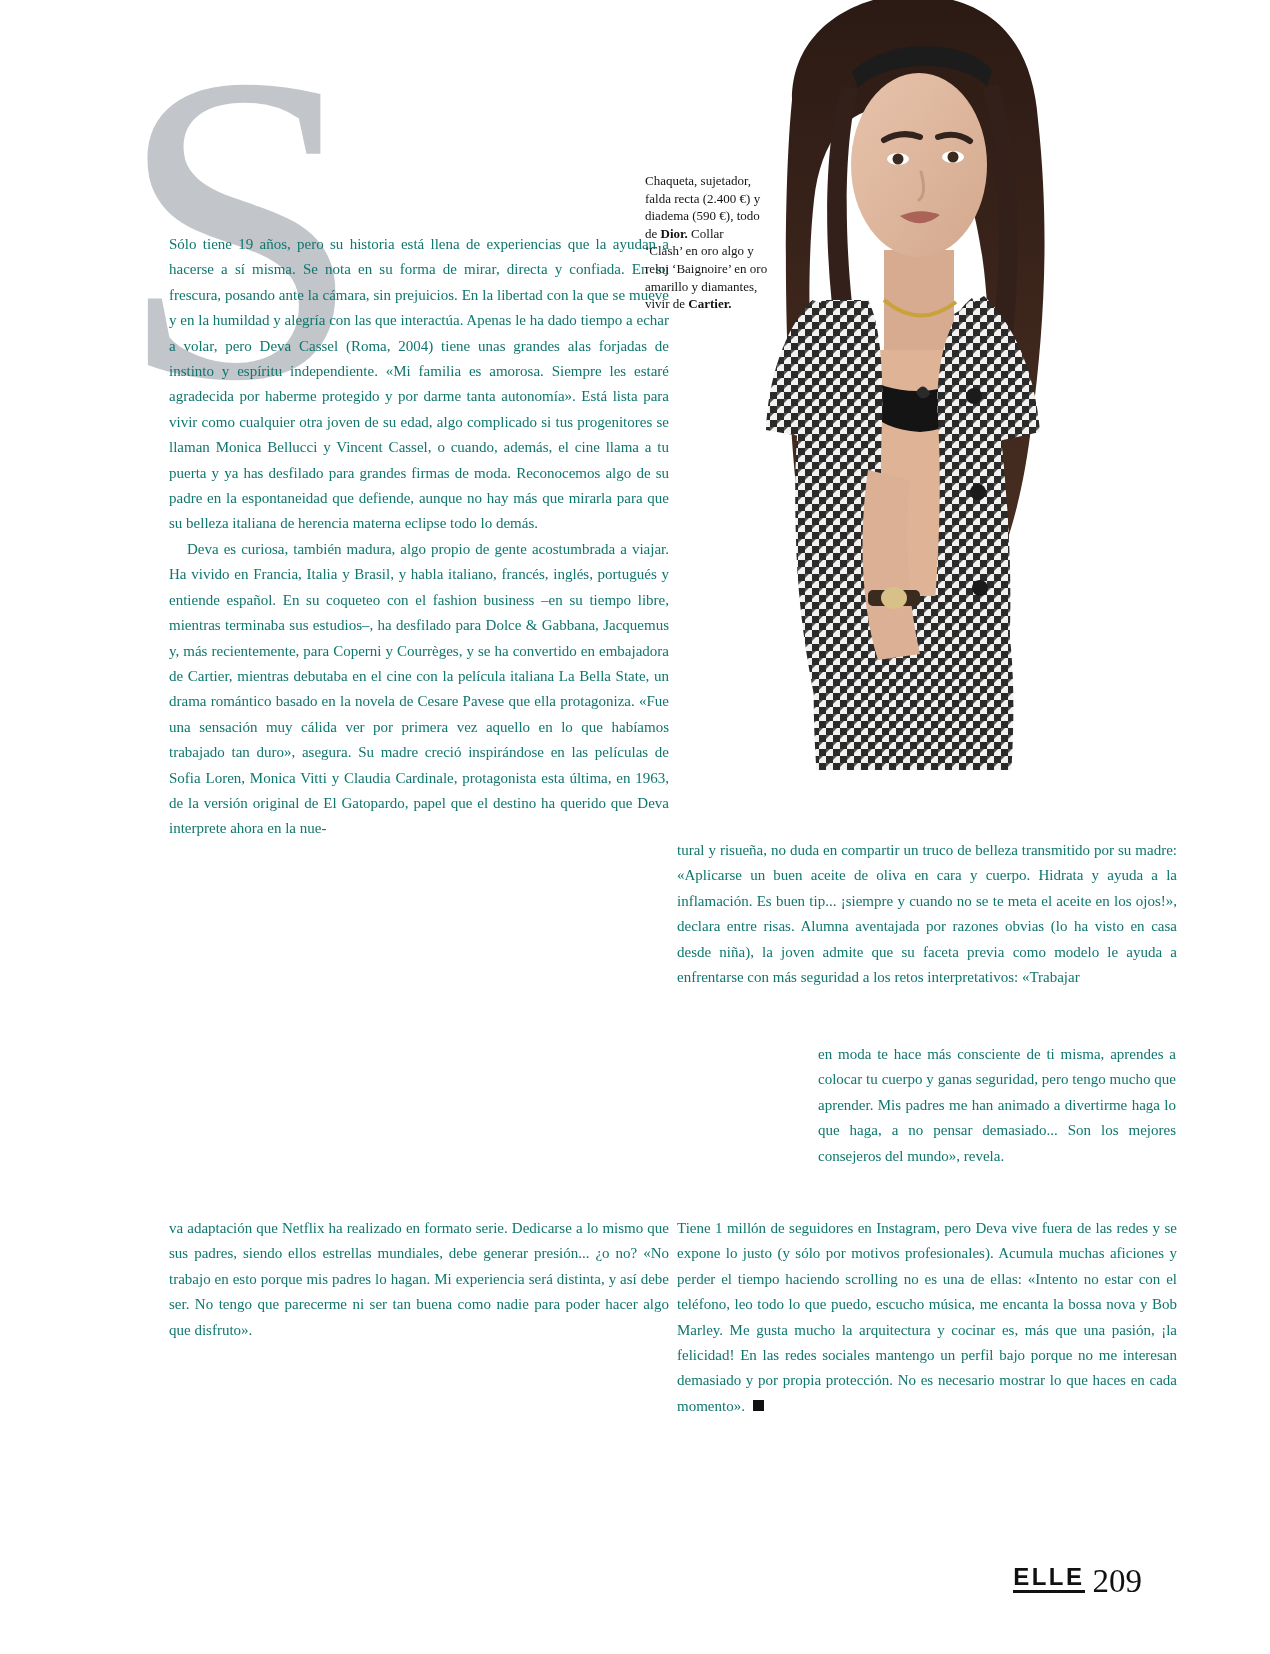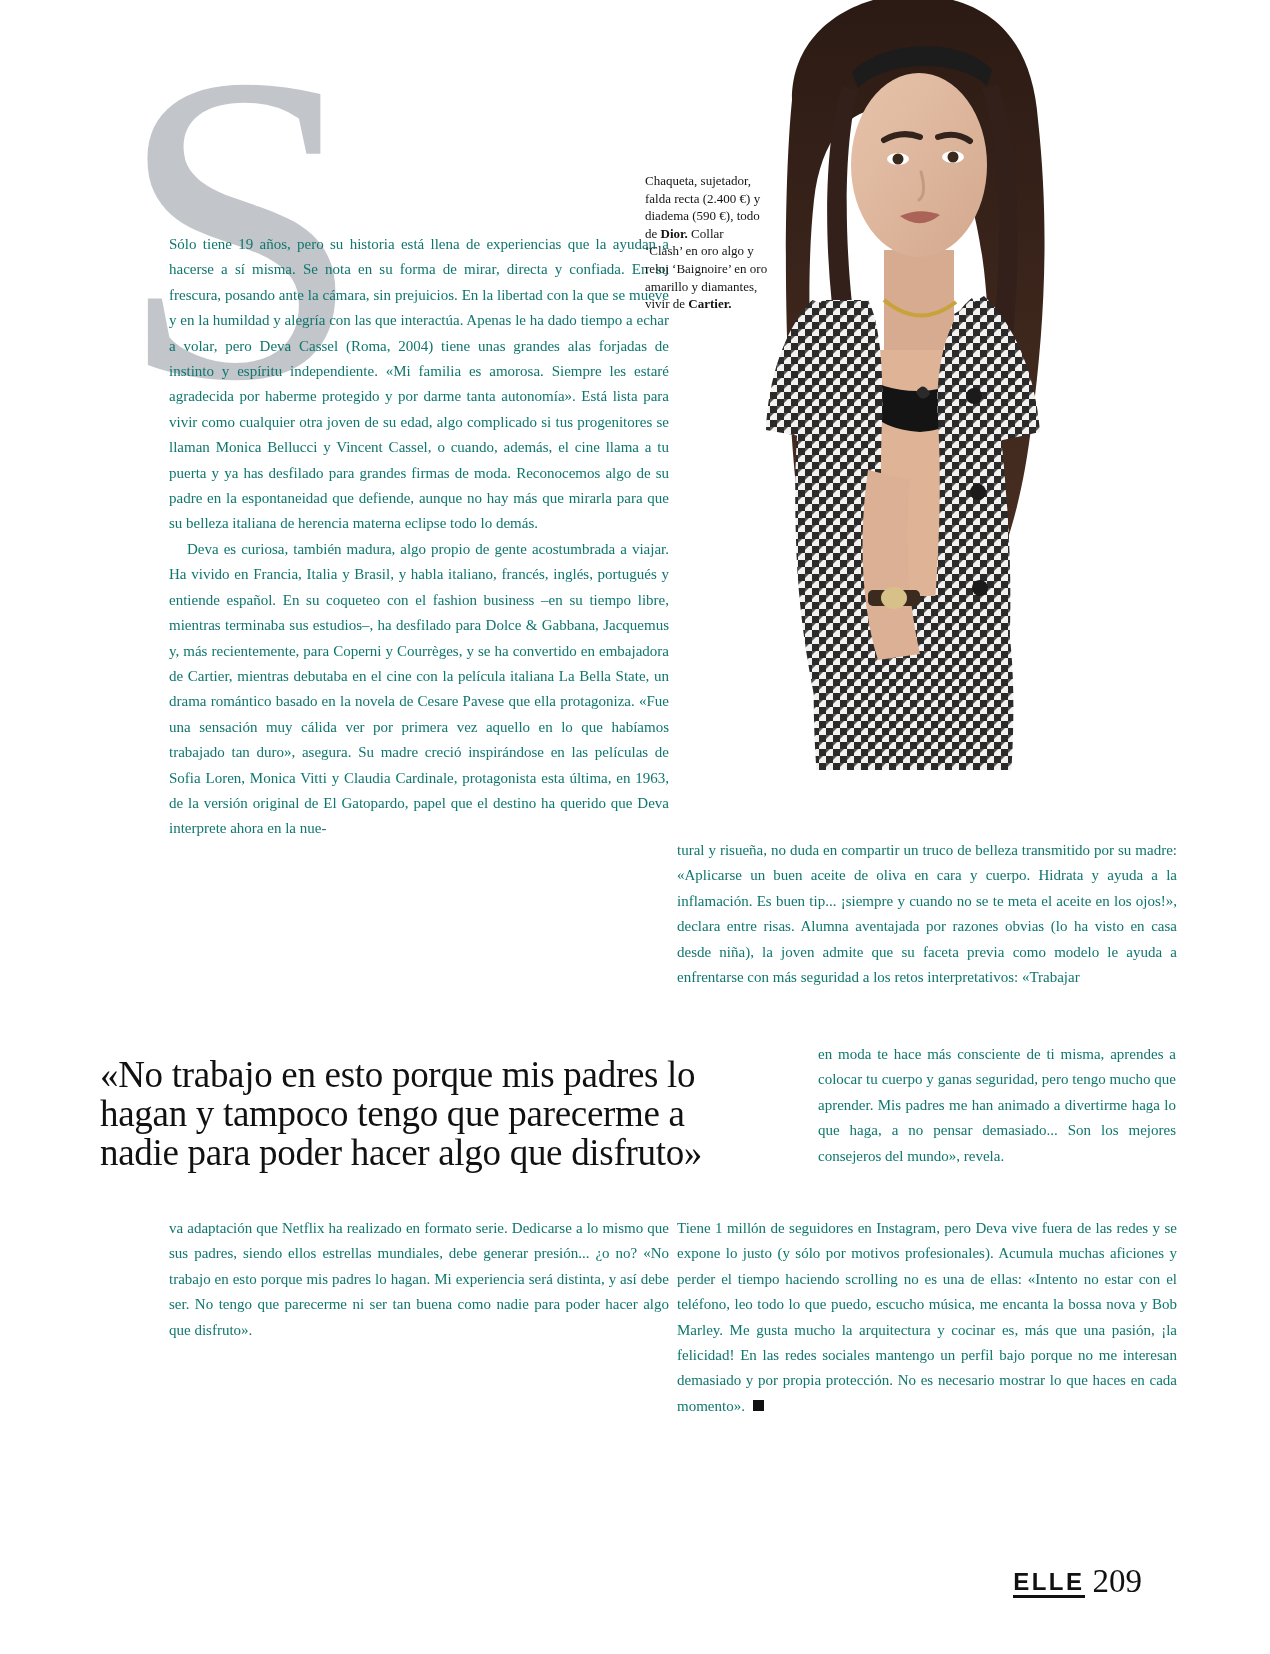--- a/index.html
+++ b/index.html
@@ -122,21 +122,21 @@
   }
   .caption b { font-weight: 700; }
 
   
   .footer {
     position: absolute;
     right: 128px;
     bottom: 56px;
     z-index: 5;
     display: flex;
-    align-items: flex-end;
+    align-items: flex-start;
     gap: 8px;
   }
   .elle-logo {
     font-family: "Liberation Sans", sans-serif;
     font-weight: 700;
     font-size: 24px;
     letter-spacing: 2.5px;
     color: #111;
     border-bottom: 3px solid #111;
     padding-bottom: 1px;
@@ -256,21 +256,20 @@
   </div>
 
   <div class="col" id="col-right-mid">
     <p>tural y risueña, no duda en compartir un truco de belleza transmitido por su madre: «Aplicarse un buen aceite de oliva en cara y cuerpo. Hidrata y ayuda a la inflamación. Es buen tip... ¡siempre y cuando no se te meta el aceite en los ojos!», declara entre risas. Alumna aventajada por razones obvias (lo ha visto en casa desde niña), la joven admite que su faceta previa como modelo le ayuda a enfrentarse con más seguridad a los retos interpretativos: «Trabajar</p>
   </div>
 
   <div class="col" id="col-right-narrow">
     <p>en moda te hace más consciente de ti misma, aprendes a colocar tu cuerpo y ganas seguridad, pero tengo mucho que aprender. Mis padres me han animado a divertirme haga lo que haga, a no pensar demasiado... Son los mejores consejeros del mundo», revela.</p>
   </div>
 
-  <div class="pullquote">«No trabajo en esto porque mis padres lo hagan y tampoco tengo que parecerme a nadie para poder hacer algo que disfruto»</div>
 
   <div class="col" id="col-left-bottom">
     <p>va adaptación que Netflix ha realizado en formato serie. Dedicarse a lo mismo que sus padres, siendo ellos estrellas mundiales, debe generar presión... ¿o no? «No trabajo en esto porque mis padres lo hagan. Mi experiencia será distinta, y así debe ser. No tengo que parecerme ni ser tan buena como nadie para poder hacer algo que disfruto».</p>
   </div>
 
   <div class="col" id="col-right-bottom">
     <p><span>Tiene 1 millón de seguidores en Instagram, pero Deva vive fuera de las redes y se expone lo justo (y sólo por motivos profesionales). Acumula muchas aficiones y perder el tiempo haciendo scrolling no es una de ellas: «Intento no estar con el teléfono, leo todo lo que puedo, escucho música, me encanta la bossa nova y Bob Marley. Me gusta mucho la arquitectura y cocinar es, más que una pasión, ¡la felicidad! En las redes sociales mantengo un perfil bajo porque no me interesan demasiado y por propia protección. No es necesario mostrar lo que haces en cada momento».</span><span class="endmark"></span></p>
   </div>
 
   <div class="footer">

